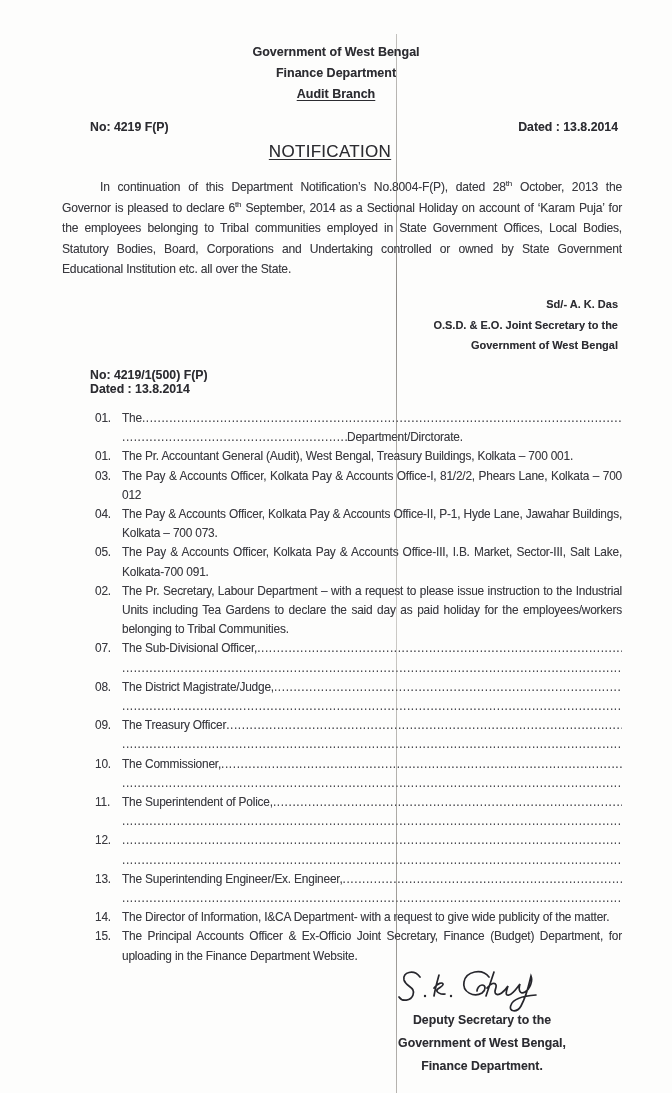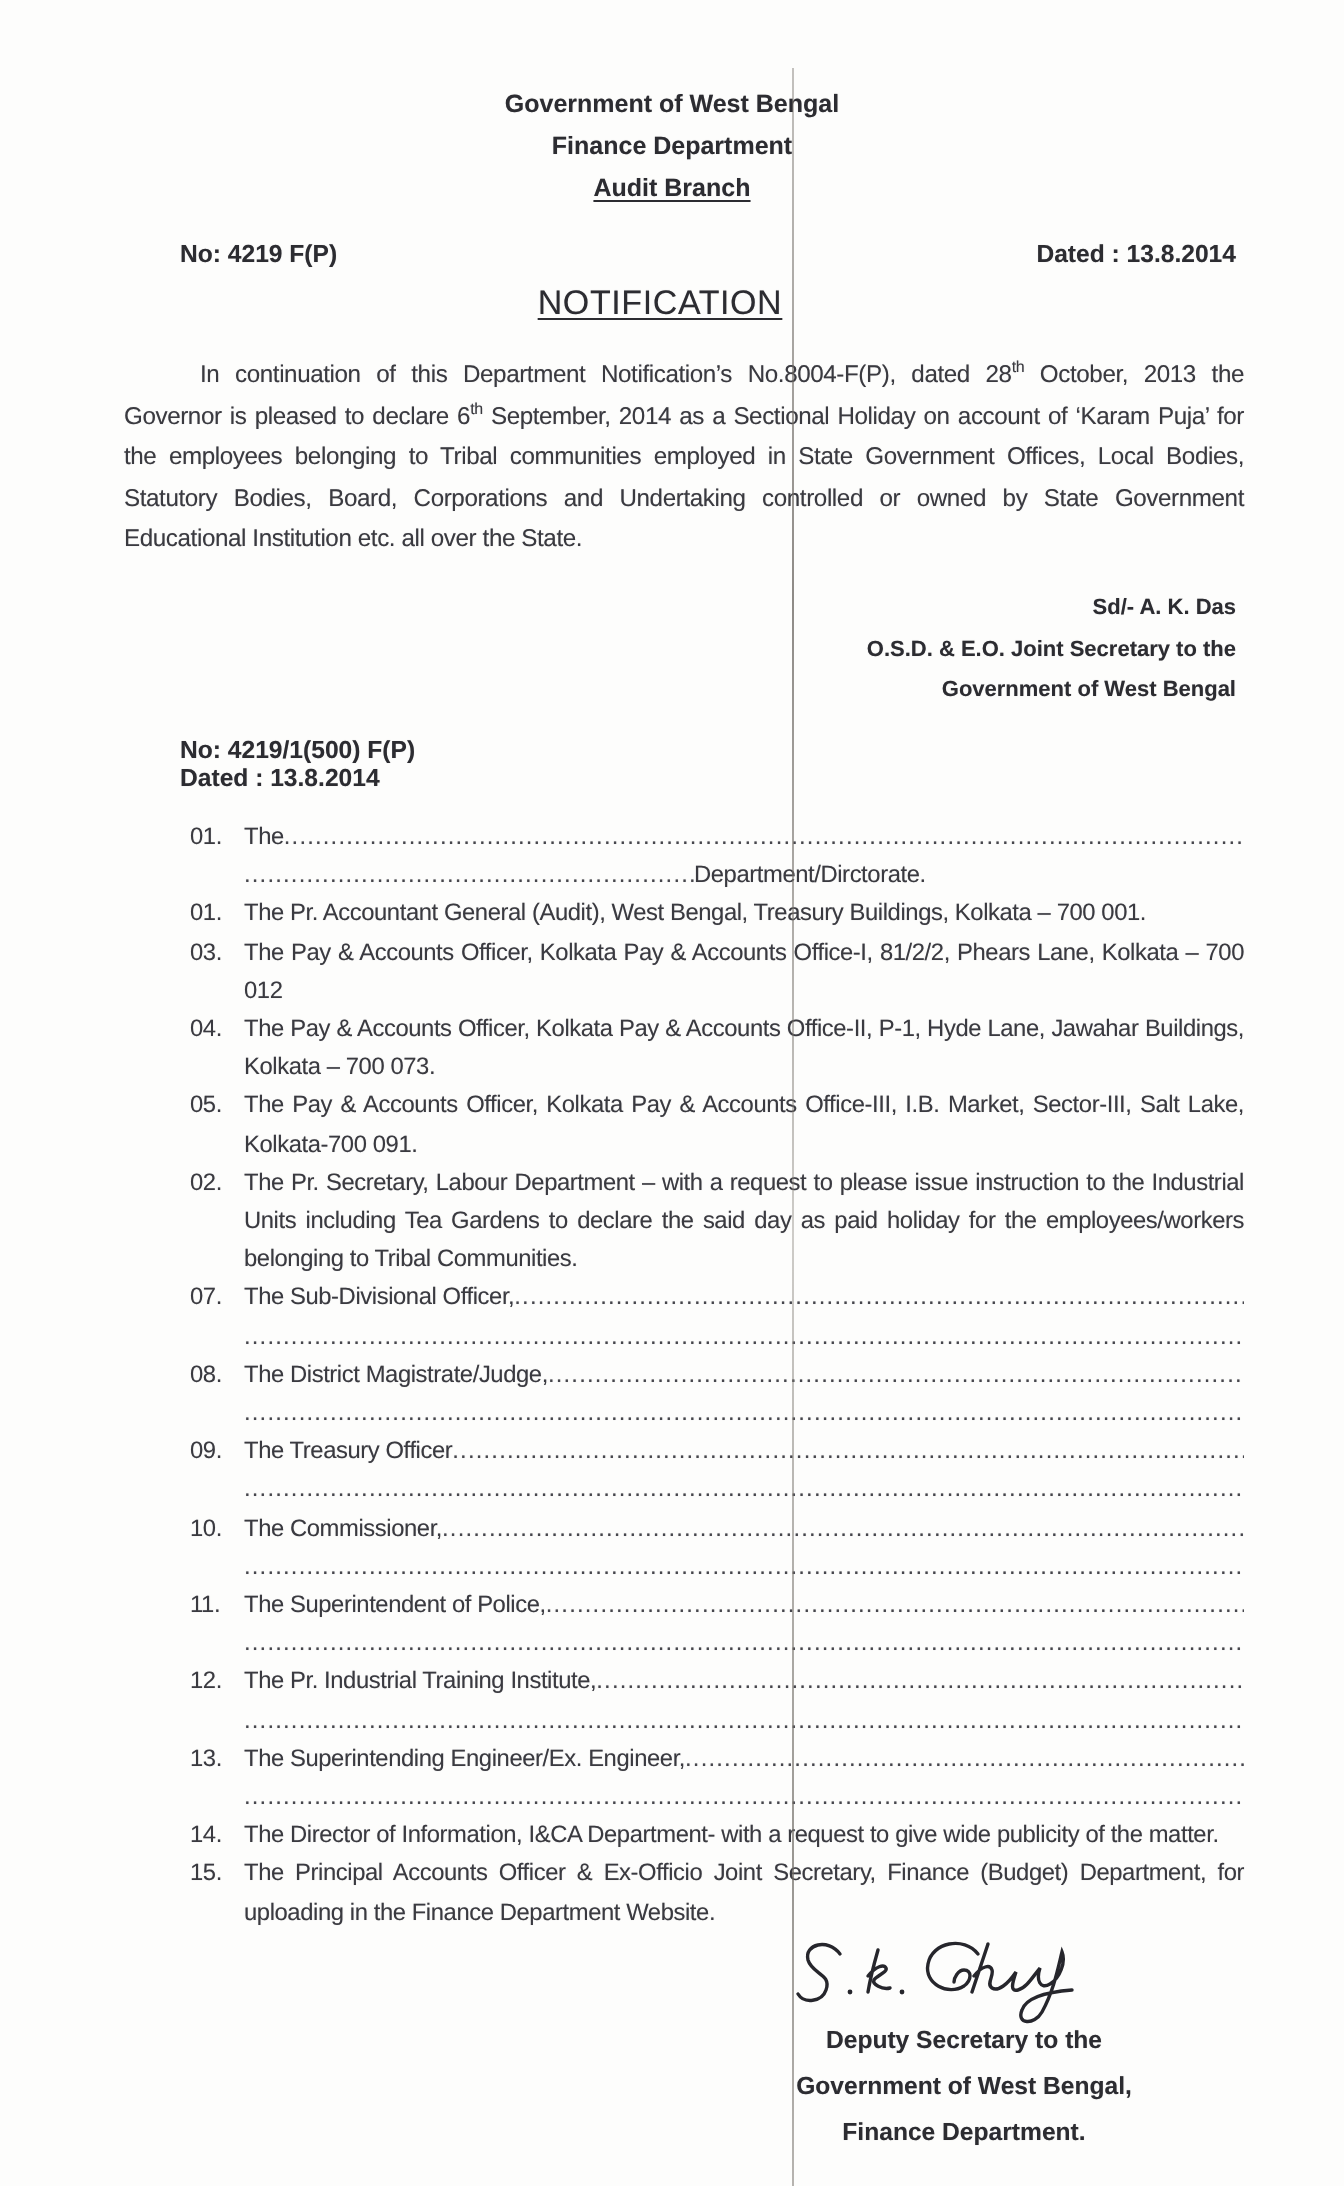--- a/index.html
+++ b/index.html
@@ -205,21 +205,20 @@
           </div>
           <div class="flex-line">
             <span class="leader">................................................................................................................................................................................................................................................................................................................................................................................................................</span>
           </div>
         </div>
       </div>
       <div class="li">
         <span class="num">12.</span>
         <div class="li-body">
           <div class="flex-line">
-            <span>The Pr. Industrial Training Institute, </span>
             <span class="leader">................................................................................................................................................................................................................................................................................................................................................................................................................</span>
           </div>
           <div class="flex-line">
             <span class="leader">................................................................................................................................................................................................................................................................................................................................................................................................................</span>
           </div>
         </div>
       </div>
       <div class="li">
         <span class="num">13.</span>
         <div class="li-body">

